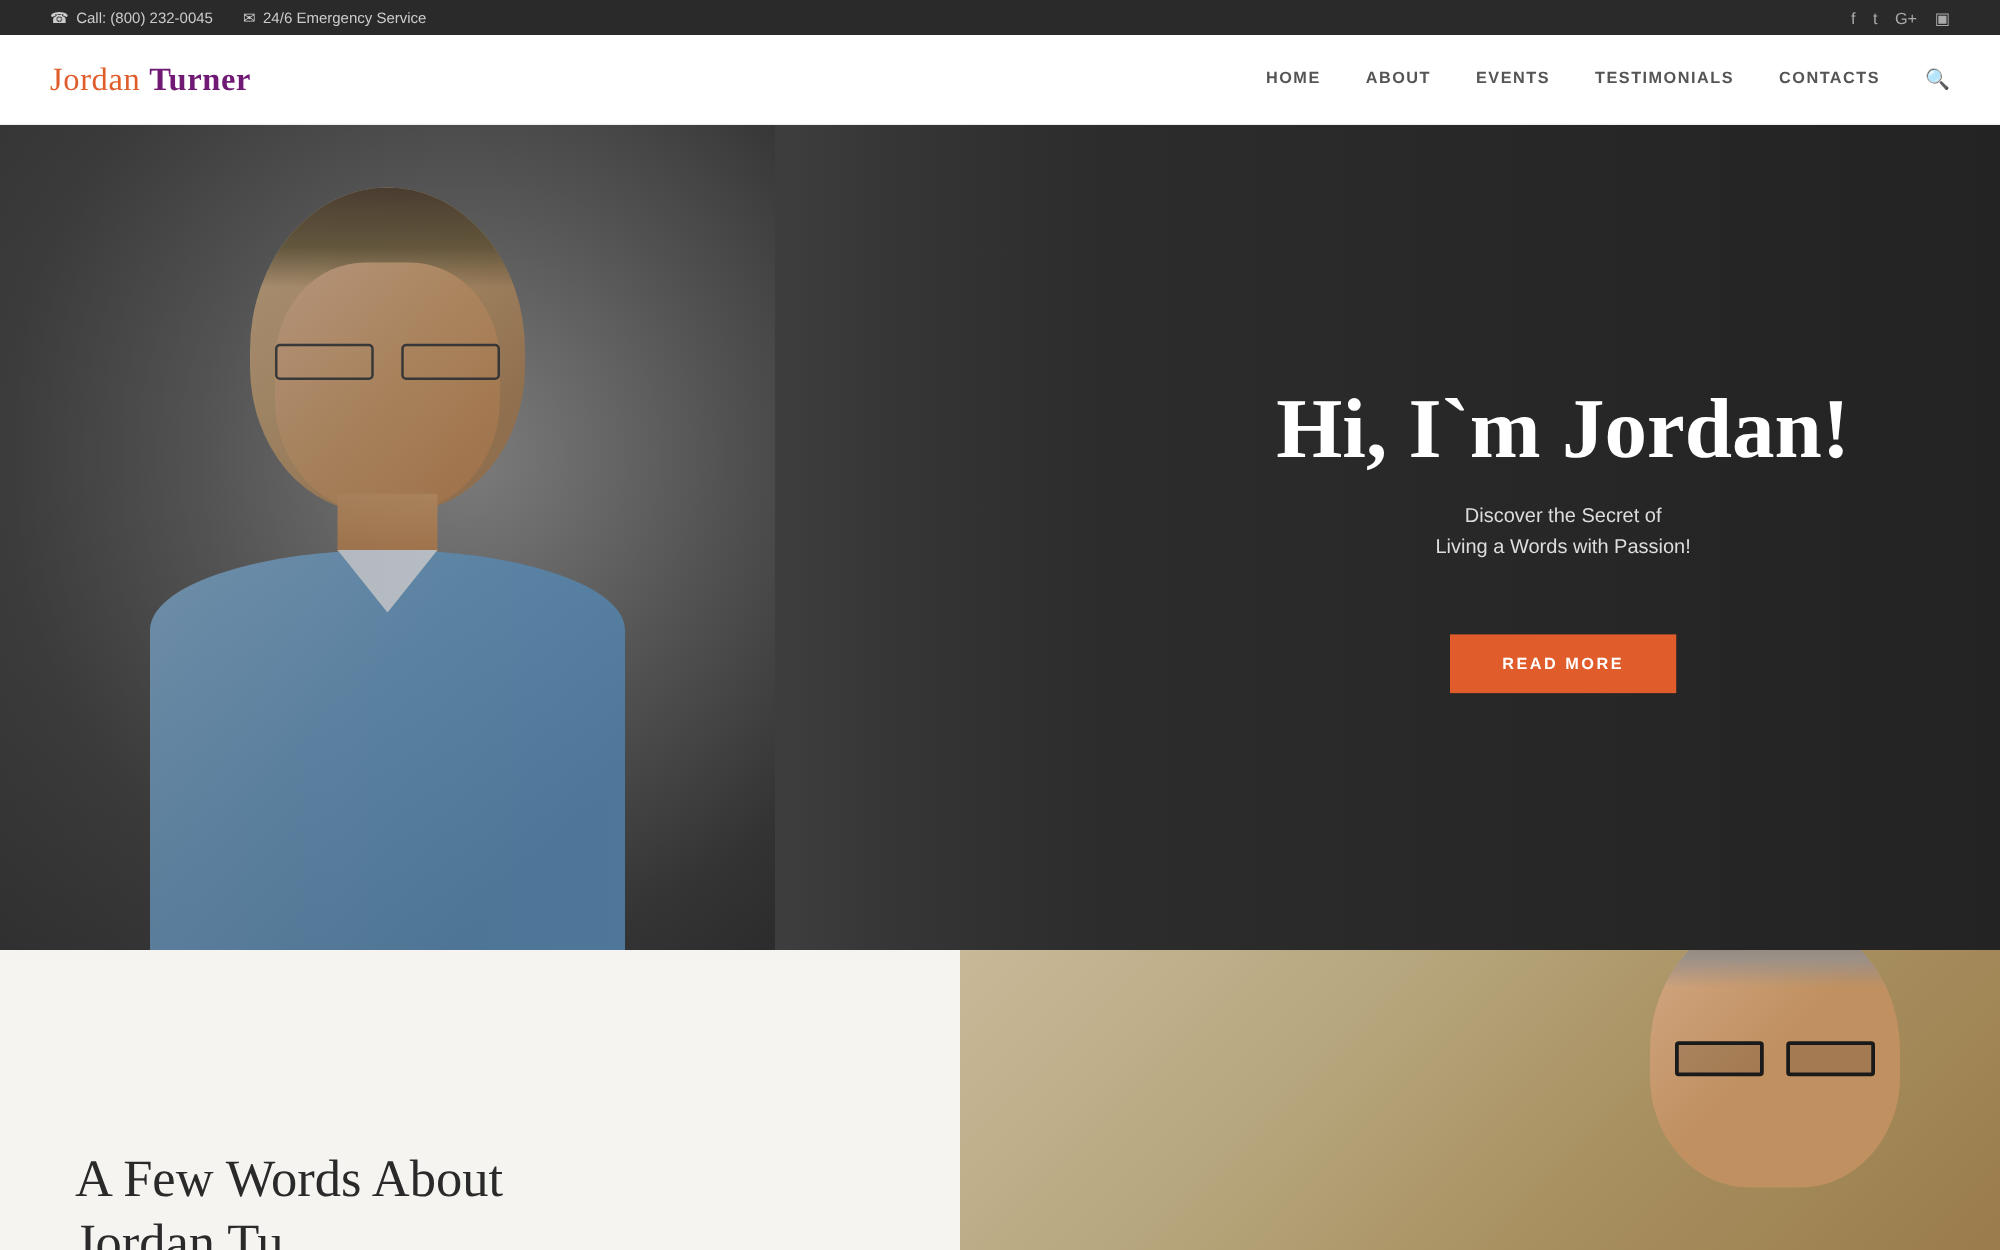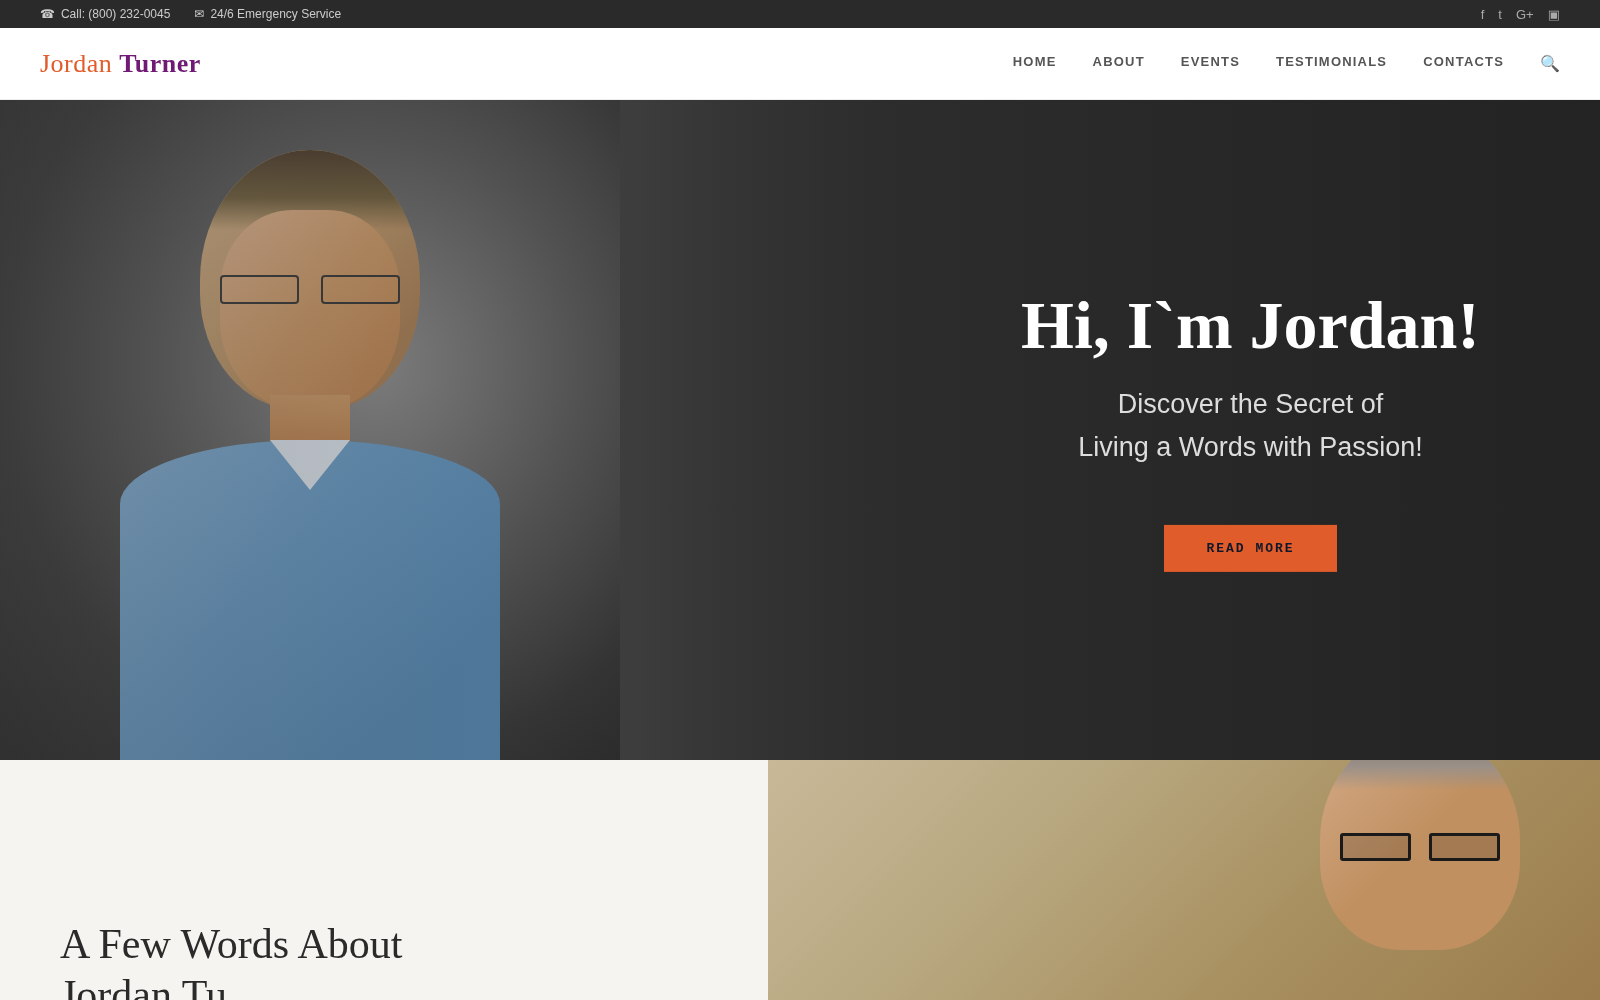--- a/index.html
+++ b/index.html
@@ -205,33 +205,33 @@
     }
     .hero-title {
       font-size: 68px;
       font-weight: bold;
       font-family: Georgia, serif;
       line-height: 1.1;
       margin-bottom: 20px;
       color: #fff;
     }
     .hero-subtitle {
-      font-size: 27px;
+      font-size: 16px;
       font-family: Arial, sans-serif;
       font-weight: normal;
       color: #ddd;
       line-height: 1.6;
       margin-bottom: 56px;
     }
     .hero-btn {
       background: #e05c2a;
-      color: #0f172a;
+      color: #ffffff;
       border: none;
       padding: 16px 42px;
-      font-family: Liberation Mono, monospace;
+      font-family: Liberation Sans, sans-serif;
       font-size: 13px;
       font-weight: bold;
       letter-spacing: 2px;
       text-transform: uppercase;
       cursor: pointer;
     }
 
     
     .below-hero {
       display: flex;

